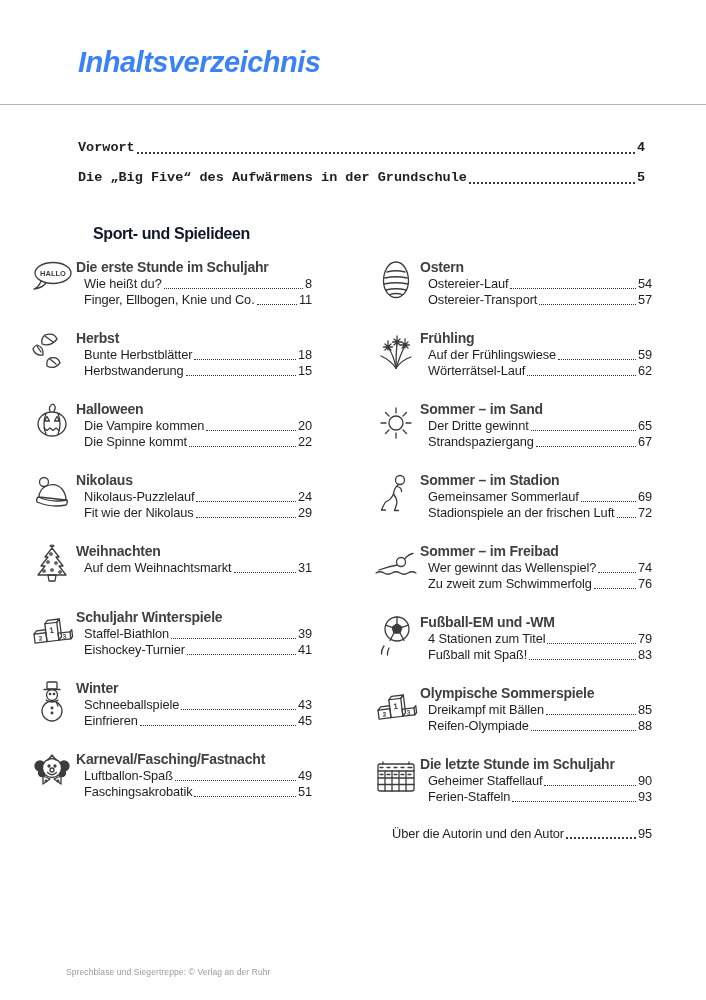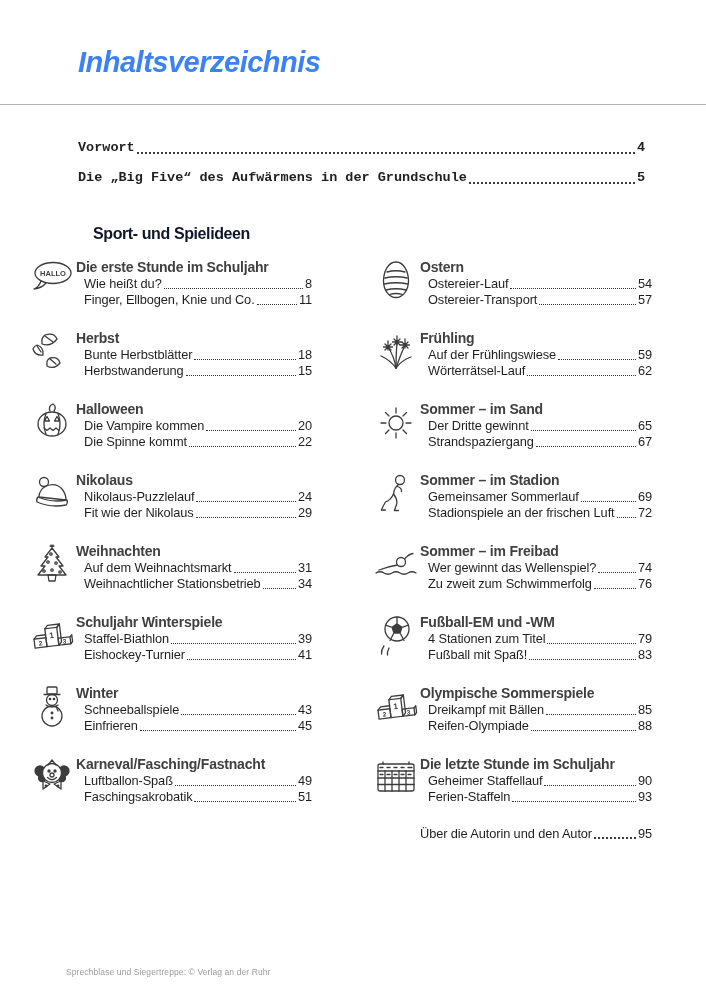--- a/index.html
+++ b/index.html
@@ -25,21 +25,21 @@
   #col-left{left:28px;width:284px;}
   #col-right{left:372px;width:280px;}
   .section{display:flex;margin-bottom:21px;}
   .icon-box{width:48px;flex:0 0 48px;display:flex;justify-content:center;align-items:flex-start;padding-top:1px;}
   .sec-text{flex:1 1 auto;min-width:0;}
   .sec-title{font-weight:700;font-size:14px;line-height:18px;letter-spacing:-0.2px;color:#404040;white-space:nowrap;}
   .entry{display:flex;align-items:flex-end;font-size:12.8px;line-height:16px;padding-left:8px;letter-spacing:-0.1px;}
   .entry .lbl{white-space:nowrap;}
   .entry .leader{border-bottom:1.6px dotted #333;}
   .pg{white-space:nowrap;}
-  .closing{display:flex;align-items:flex-end;font-size:12.8px;line-height:16px;margin:3px 0 0 48px;letter-spacing:-0.1px;}
+  .closing{display:flex;align-items:flex-end;font-size:12.8px;line-height:16px;margin:3px 0 0 20px;letter-spacing:-0.1px;}
   .footer{
     position:absolute;left:66px;top:951px;
     font-size:8.5px;color:#9b9b9b;letter-spacing:0.1px;margin-top:16px;
   }
   svg{display:block;}
 </style>
 </head>
 <body>
 
 <div class="page">
@@ -171,25 +171,20 @@
             <circle cx="22" cy="27" r="1.2"></circle>
             <circle cx="30" cy="29" r="1.2"></circle>
           </svg>
         </div>
         <div class="sec-text">
           <div class="sec-title">Weihnachten</div>
           <div class="entry">
             <span class="lbl">Auf dem Weihnachtsmarkt</span>
             <span class="leader"></span>
             <span class="pg">31</span>
-          </div>
-          <div class="entry">
-            <span class="lbl">Weihnachtlicher Stationsbetrieb</span>
-            <span class="leader"></span>
-            <span class="pg">34</span>
           </div>
         </div>
       </div>
       <div class="section">
         <div class="icon-box">
           <svg viewBox="0 0 44 44" width="44" height="44" fill="none" stroke="#3c3c3c" stroke-width="1.3" stroke-linecap="round" stroke-linejoin="round">
             <g transform="rotate(-7 22 24)">
               <path d="M16 14 h12 v18 h-12 Z"></path>
               <path d="M16 14 l3 -3 h12 l-3 3"></path>
               <path d="M28 14 l3 -3 v18 l-3 3"></path>

